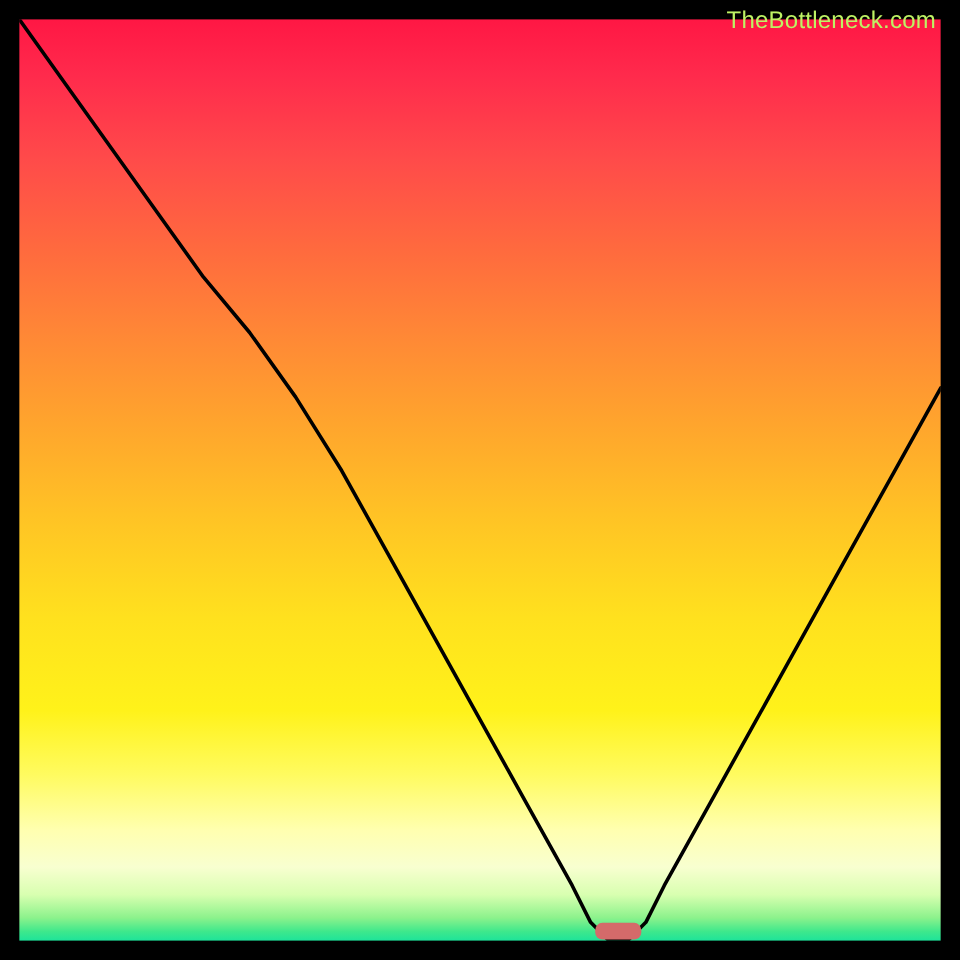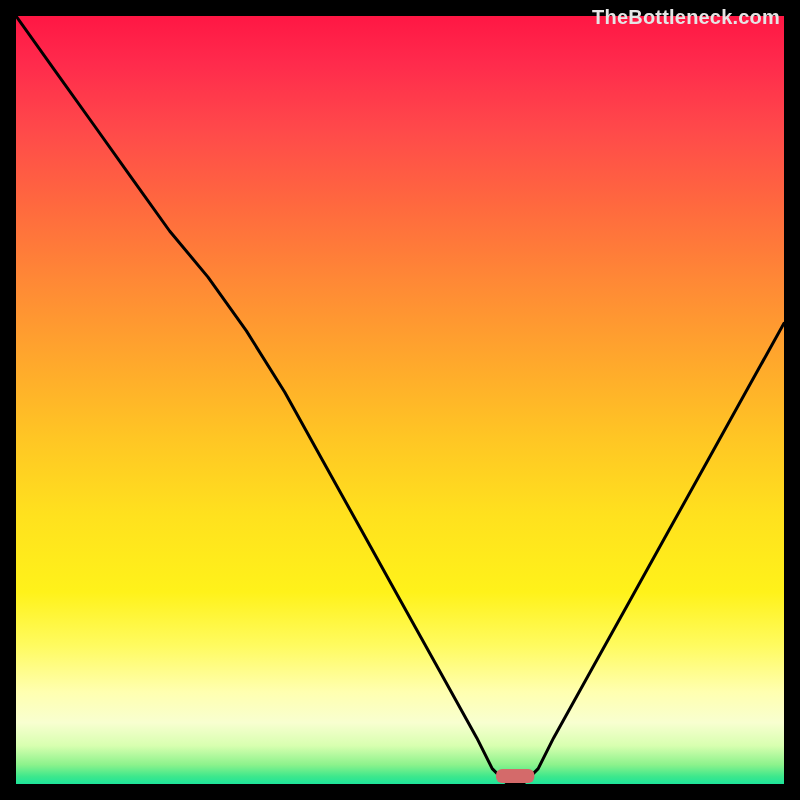--- a/index.html
+++ b/index.html
@@ -8,23 +8,23 @@
     height: 800px;
     background: #000;
     position: relative;
     font-family: Arial, Helvetica, sans-serif;
     overflow: hidden;
   }
   .watermark {
     position: absolute;
     top: 6px;
     right: 20px;
-    color: #e5e5e5;
+    color: #bef264;
     font-size: 20px;
-    font-weight: 700;
+    font-weight: 400;
     letter-spacing: 0.2px;
     z-index: 50;
     text-align: right;
   }
   .plot-frame {
     position: absolute;
     left: 16px;
     top: 16px;
     width: 768px;
     height: 768px;

